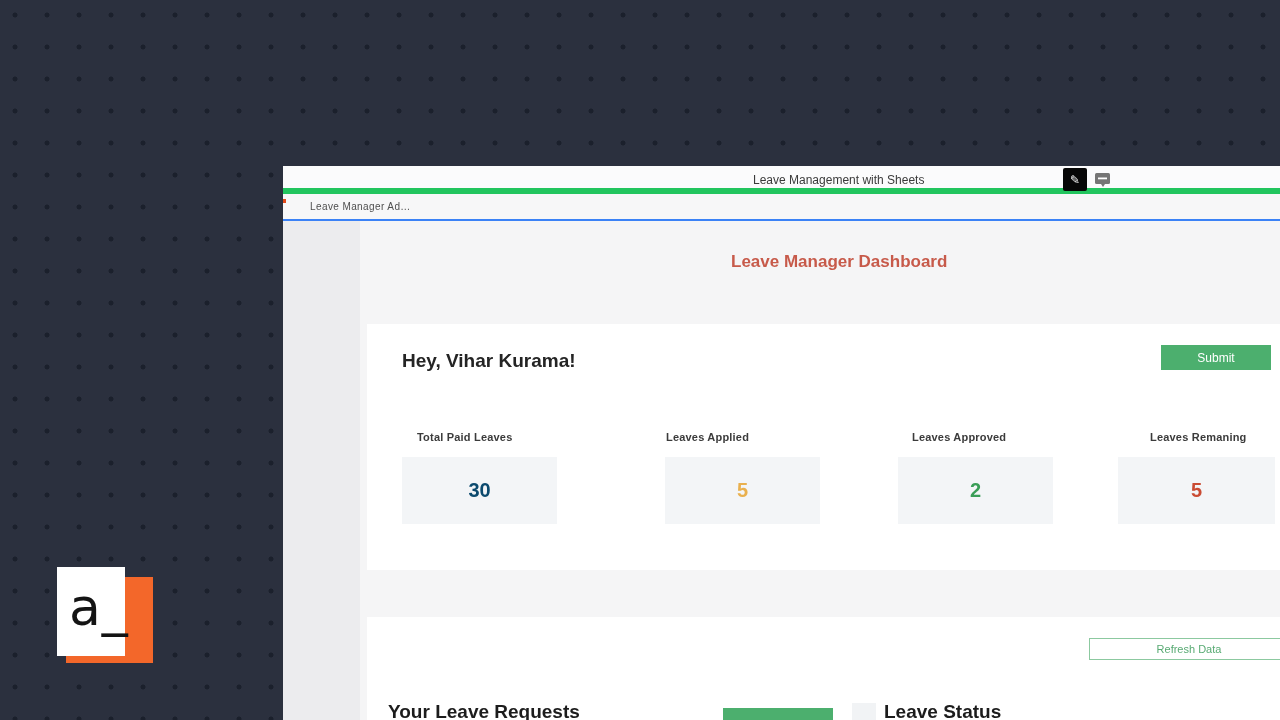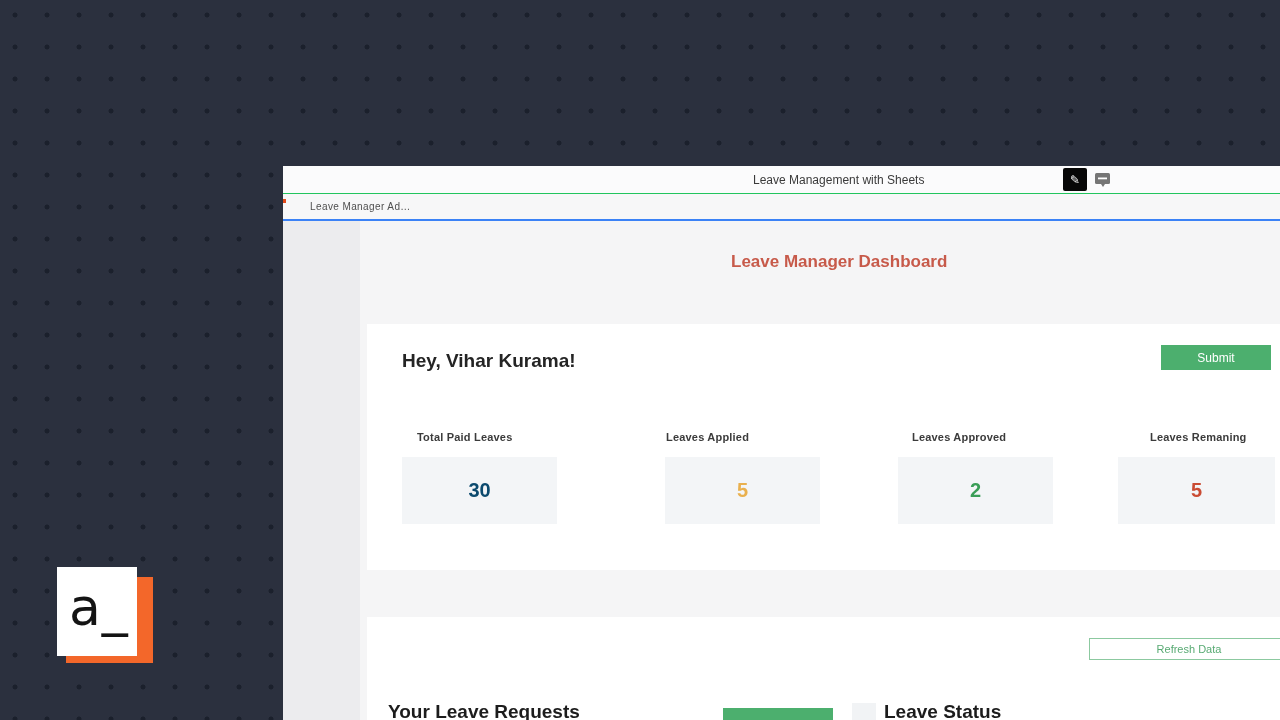--- a/index.html
+++ b/index.html
@@ -4,27 +4,27 @@
 <style>
   html,body{margin:0;padding:0;}
   body{font-family:"Liberation Sans","DejaVu Sans",sans-serif;background:#2b303e;}
   #screen{position:relative;width:1280px;height:720px;overflow:hidden;
     background-color:#2b303e;
     background-image:radial-gradient(circle,#1b202c 2.2px,rgba(0,0,0,0) 2.8px);
     background-size:32px 32px;background-position:-1px -1px;}
 
   
   .logo-orange{position:absolute;left:66px;top:577px;width:87px;height:86px;background:#f3672a;}
-  .logo-white{position:absolute;left:57px;top:567px;width:80px;height:89px;background:#ffffff;
+  .logo-white{position:absolute;left:57px;top:567px;width:68px;height:89px;background:#ffffff;
     color:#141414;font-size:52px;line-height:80px;padding-left:12px;box-sizing:border-box;
     font-family:"DejaVu Sans",sans-serif;letter-spacing:1px;}
 
   
   .window{position:absolute;left:283px;top:166px;width:997px;height:554px;background:#ffffff;overflow:hidden;}
-  .titlebar{position:absolute;left:0;top:0;width:100%;height:28px;background:#fbfbfc;border-bottom:1px solid #22c55e;box-sizing:border-box;}
+  .titlebar{position:absolute;left:0;top:0;width:100%;height:28px;background:#fbfbfc;border-bottom:6px solid #22c55e;box-sizing:border-box;}
   .window-title{position:absolute;left:470px;top:0;line-height:28px;font-size:12px;color:#3a3a3a;white-space:nowrap;}
   .edit-btn{position:absolute;left:780px;top:2px;width:24px;height:23px;background:#070707;border-radius:2px;
     color:#ffffff;display:flex;align-items:center;justify-content:center;font-size:12px;cursor:pointer;}
   .comment-btn{position:absolute;left:811px;top:6px;width:18px;height:17px;cursor:pointer;}
 
   .tabbar{position:absolute;left:0;top:28px;width:100%;height:27px;background:#f7f7f8;border-bottom:2px solid #3b82f6;box-sizing:border-box;}
   .tab{position:absolute;left:27px;top:0;line-height:26px;font-size:10px;color:#4f4f4f;letter-spacing:0.4px;white-space:nowrap;cursor:pointer;}
   .dash{position:absolute;background:#e2491a;width:3px;}
   .dash1{left:0;top:33px;height:4px;}
   .dash2{left:0;top:56px;height:5px;}

